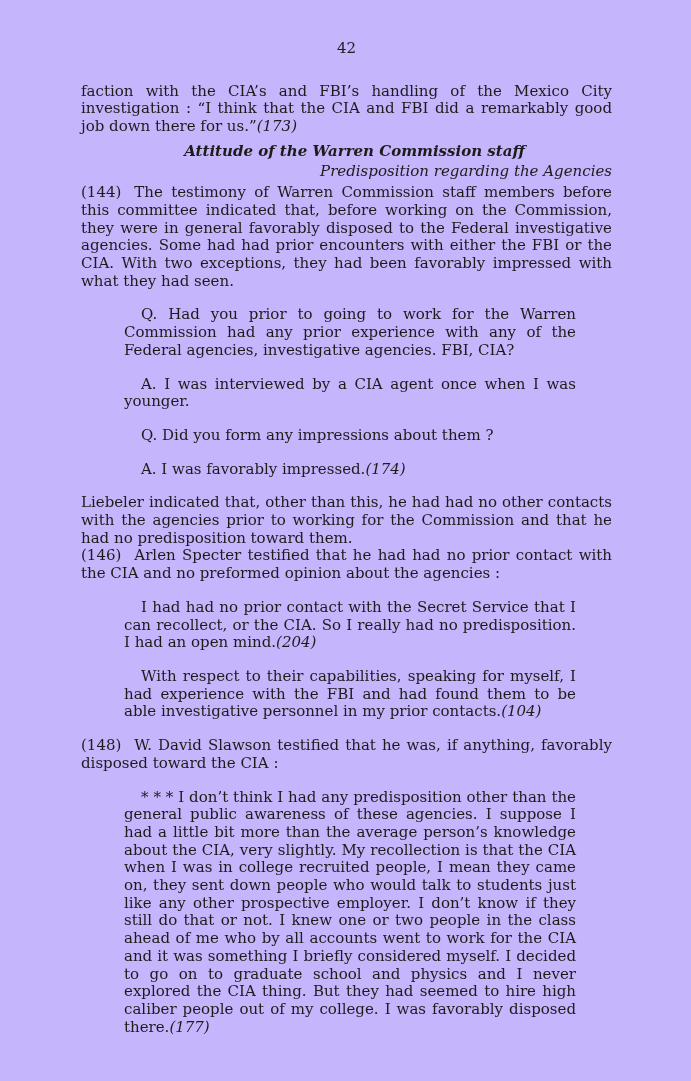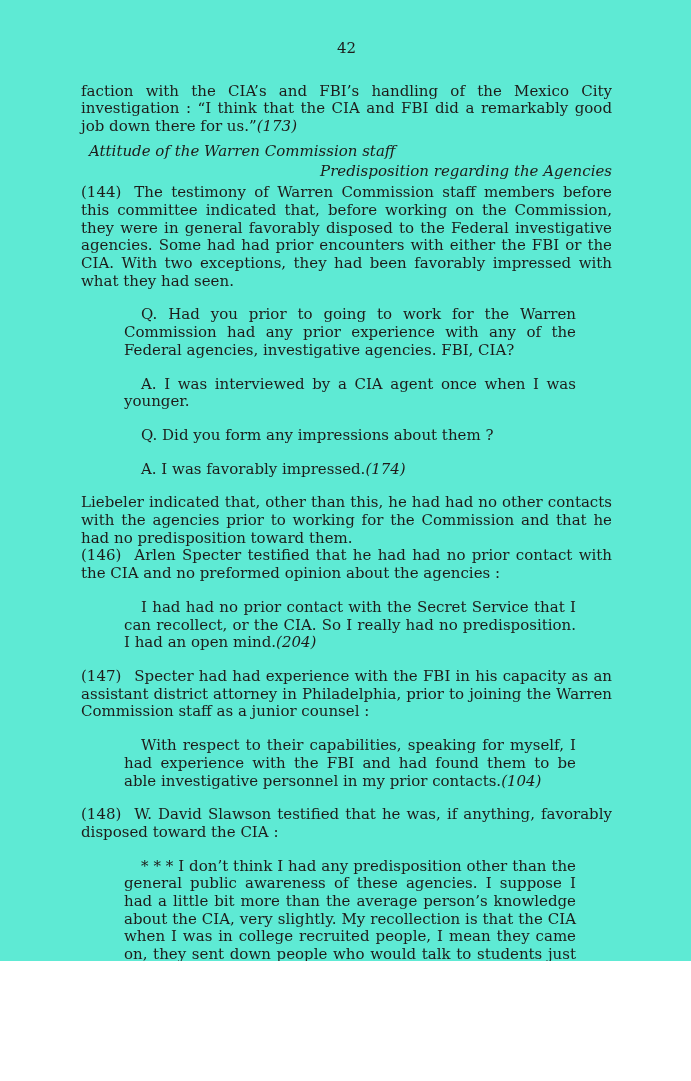--- a/index.html
+++ b/index.html
@@ -1,43 +1,43 @@
 <!DOCTYPE html>
 <html><head>
 <meta charset="utf-8">
 <style>
   html, body { margin: 0; padding: 0; background: #ffffff; }
   .page {
     position: relative;
     width: 691px;
-    height: 961px;
+    height: 1081px;
     box-sizing: border-box;
-    background: #5eead4;
+    background: #c4b5fd;
     color: #1e1c1a;
     font-family: "DejaVu Serif", serif;
     font-size: 15px;
     line-height: 17.7px;
     padding: 40px 79px 20px 81px;
     overflow: hidden;
   }
   .page-number {
     text-align: center;
     margin-bottom: 25px;
   }
   p.para {
     margin: 0;
     text-align: justify;
   }
   .pnum { padding-right: 13px; }
   .heading-main {
     font-style: italic;
-    font-weight: normal;
+    font-weight: bold;
     font-size: 15px;
-    margin: 7px 0 2px 8px;
-    text-align: left;
+    margin: 7px 0 2px 16px;
+    text-align: center;
   }
   .heading-sub {
     font-style: italic;
     font-weight: normal;
     font-size: 15px;
     margin: 0 0 4px 52px;
     text-align: right;
   }
   .quote-block { margin: 5px 20px 5px 27px; }
   p.quote {
@@ -70,21 +70,20 @@
   </div>
 
   <p class="para"><span>Liebeler indicated that, other than this, he had had no other contacts with the agencies prior to working for the Commission and that he had no predisposition toward them.</span></p>
 
   <p class="para"><span class="pnum">(146)</span><span>Arlen Specter testified that he had had no prior contact with the CIA and no preformed opinion about the agencies :</span></p>
 
   <div class="quote-block">
     <p class="quote"><span>I had had no prior contact with the Secret Service that I can recollect, or the CIA. So I really had no predisposition. I had an open mind.</span><i class="ref">(204)</i></p>
   </div>
 
-  <p class="para"><span class="pnum">(147)</span><span>Specter had had experience with the FBI in his capacity as an assistant district attorney in Philadelphia, prior to joining the Warren Commission staff as a junior counsel :</span></p>
 
   <div class="quote-block">
     <p class="quote"><span>With respect to their capabilities, speaking for myself, I had experience with the FBI and had found them to be able investigative personnel in my prior contacts.</span><i class="ref">(104)</i></p>
   </div>
 
   <p class="para"><span class="pnum">(148)</span><span>W. David Slawson testified that he was, if anything, favorably disposed toward the CIA :</span></p>
 
   <div class="quote-block">
     <p class="quote"><span>* * * I don’t think I had any predisposition other than the general public awareness of these agencies. I suppose I had a little bit more than the average person’s knowledge about the CIA, very slightly. My recollection is that the CIA when I was in college recruited people, I mean they came on, they sent down people who would talk to students just like any other prospective employer. I don’t know if they still do that or not. I knew one or two people in the class ahead of me who by all accounts went to work for the CIA and it was something I briefly considered myself. I decided to go on to graduate school and physics and I never explored the CIA thing. But they had seemed to hire high caliber people out of my college. I was favorably disposed there.</span><i class="ref">(177)</i></p>
   </div>

